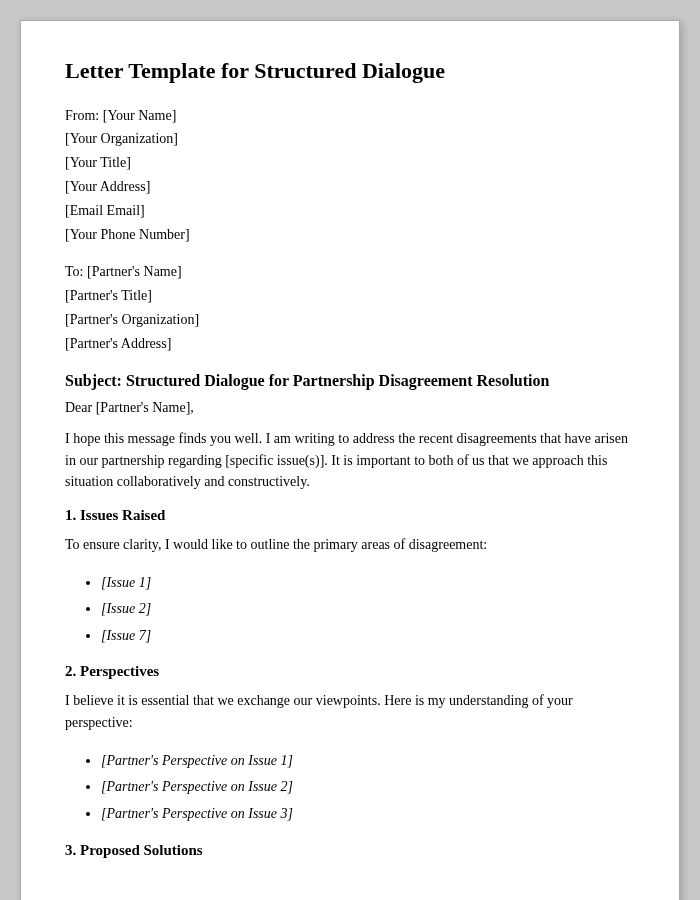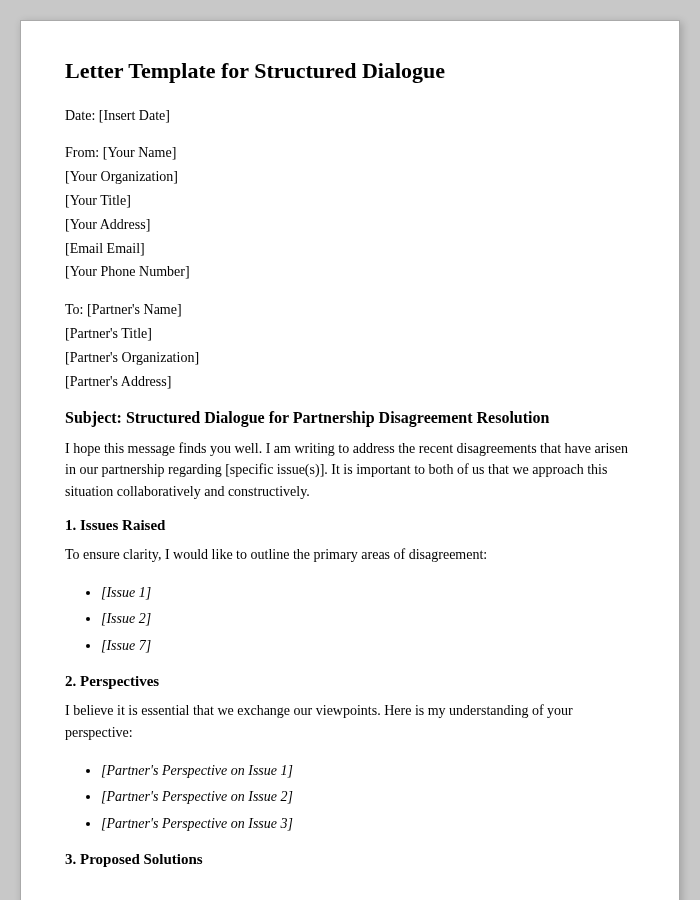--- a/index.html
+++ b/index.html
@@ -80,42 +80,40 @@
       font-style: italic;
     }
   </style>
 </head>
 <body>
 
 <div class="page">
 
   <div class="title">Letter Template for Structured Dialogue</div>
 
-  <div class="meta-block">
-    <span>Date: [Insert Date]</span>
-  </div>
 
   <div class="meta-block">
     <div>From: [Your Name]</div>
     <div>[Your Organization]</div>
     <div>[Your Title]</div>
     <div>[Your Address]</div>
     <div>[Email Email]</div>
     <div>[Your Phone Number]</div>
   </div>
 
   <div class="meta-block">
     <div>To: [Partner's Name]</div>
     <div>[Partner's Title]</div>
     <div>[Partner's Organization]</div>
     <div>[Partner's Address]</div>
   </div>
 
   <div class="subject-line">Subject: Structured Dialogue for Partnership Disagreement Resolution</div>
 
+  <div class="greeting">Dear [Partner's Name],</div>
 
   <div class="paragraph">I hope this message finds you well. I am writing to address the recent disagreements that have arisen in our partnership regarding [specific issue(s)]. It is important to both of us that we approach this situation collaboratively and constructively.</div>
 
   <div>
     <div class="section-heading">1. Issues Raised</div>
     <div class="paragraph">To ensure clarity, I would like to outline the primary areas of disagreement:</div>
     <ul class="bullet-list">
         <li>[Issue 1]</li>
         <li>[Issue 2]</li>
         <li>[Issue 7]</li>

